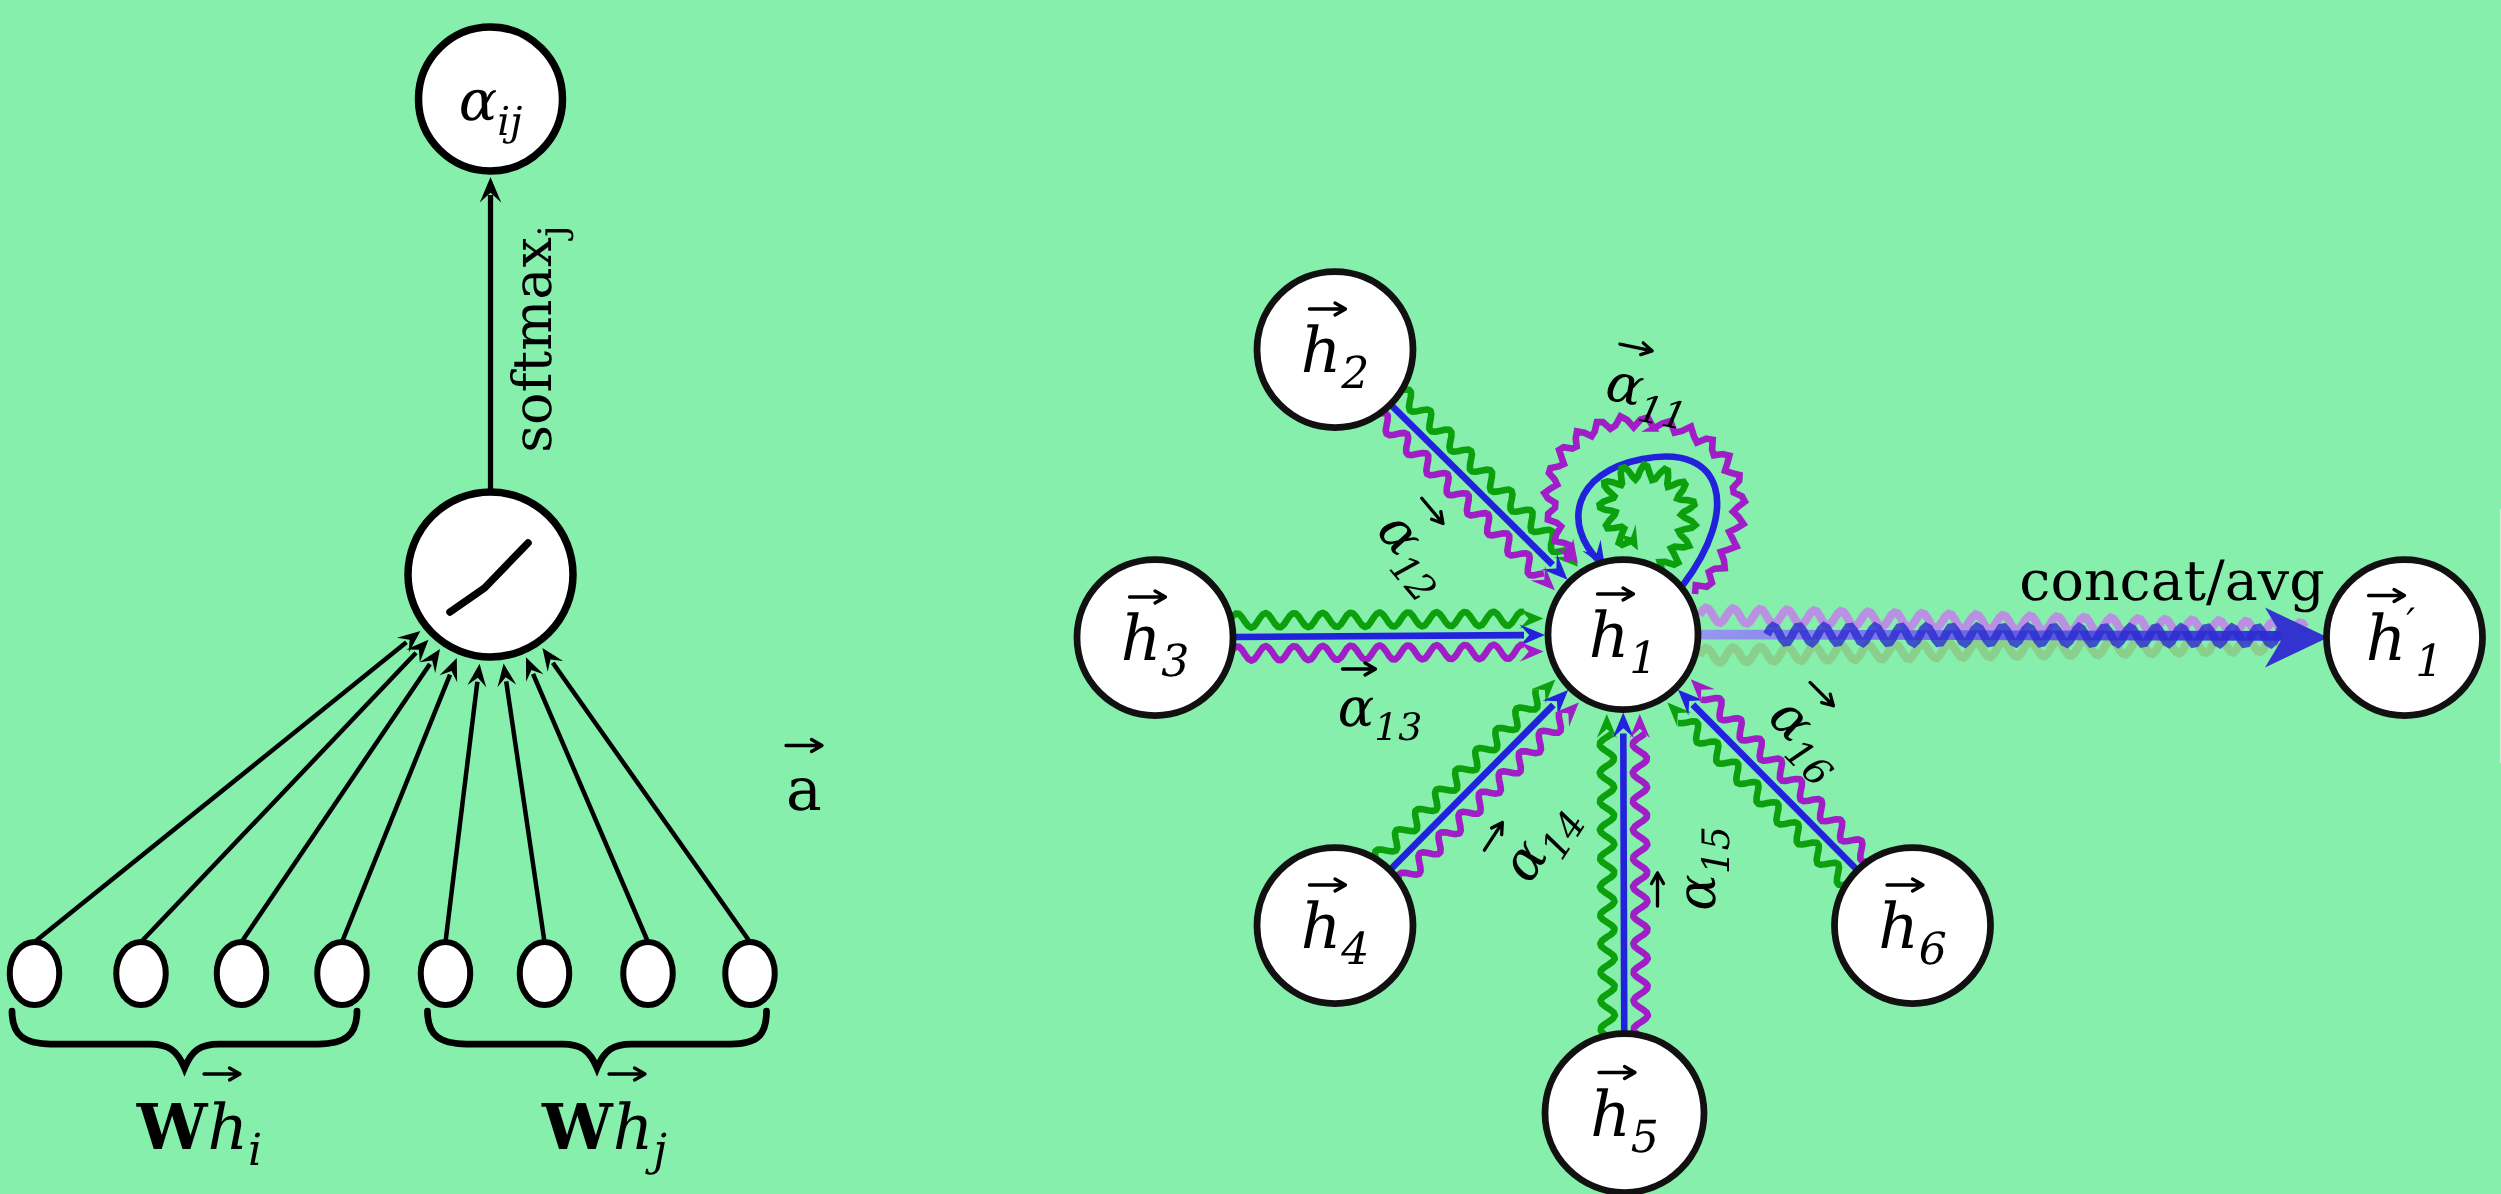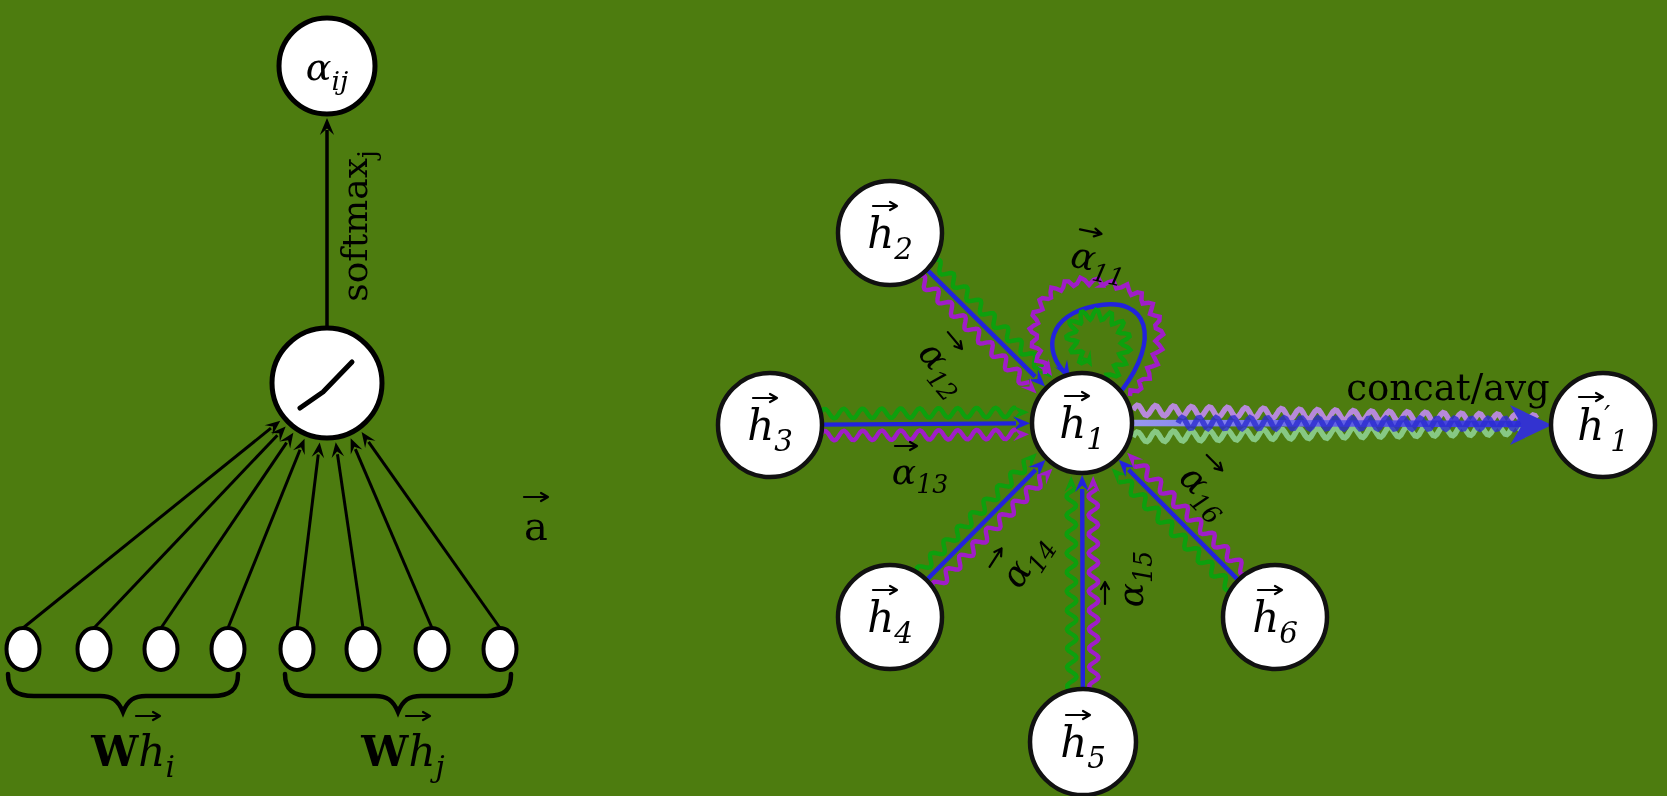--- a/index.html
+++ b/index.html
@@ -1,16 +1,16 @@
 <!DOCTYPE html>
 <html><head>
 <meta charset="utf-8">
 <style>
   html,body{margin:0;padding:0;background:#ffffff;}
-  .stage{position:relative;width:1667px;height:796px;background:#4d7c0f;overflow:hidden;}
+  .stage{position:relative;width:1667px;height:796px;background:#86efac;overflow:hidden;}
   svg{display:block;}
   text{font-family:"DejaVu Serif","Liberation Serif",serif;fill:#000;}
 </style>
 </head>
 <body>
 
 <div class="stage">
   <svg id="fig" width="1667" height="796" viewBox="0 0 1667 796">
     <defs>
       <linearGradient id="outGrad" gradientUnits="userSpaceOnUse" x1="1132" y1="0" x2="1530" y2="0">

